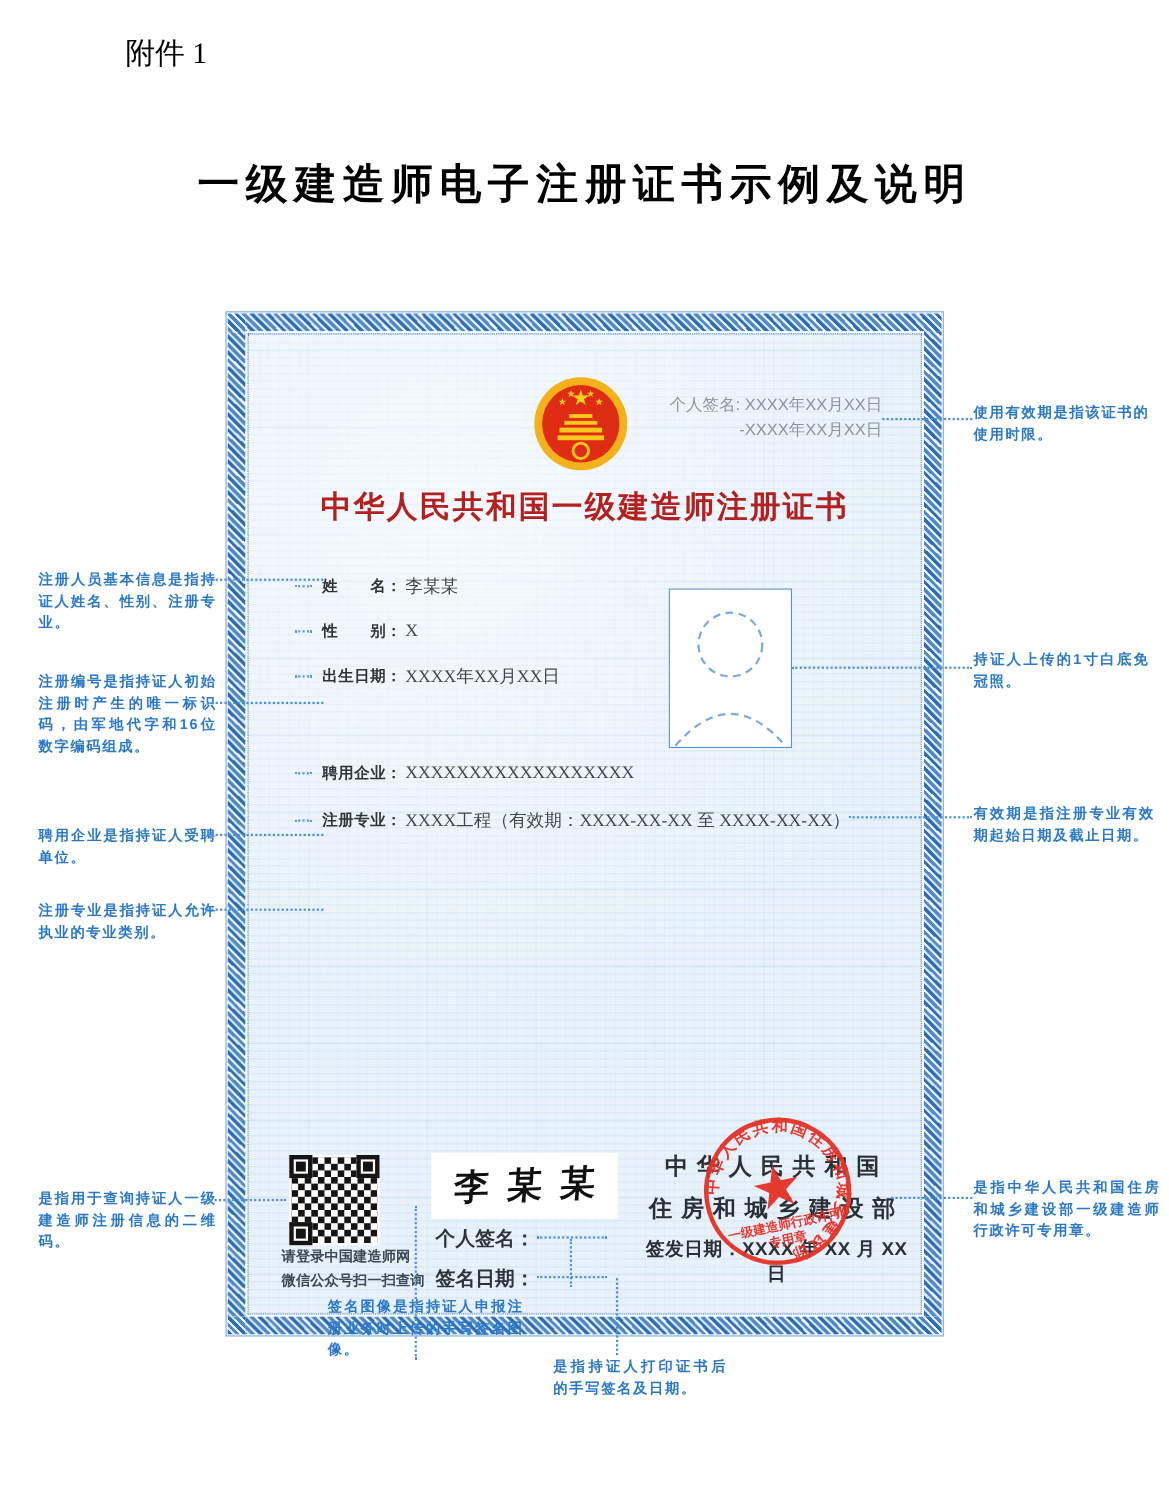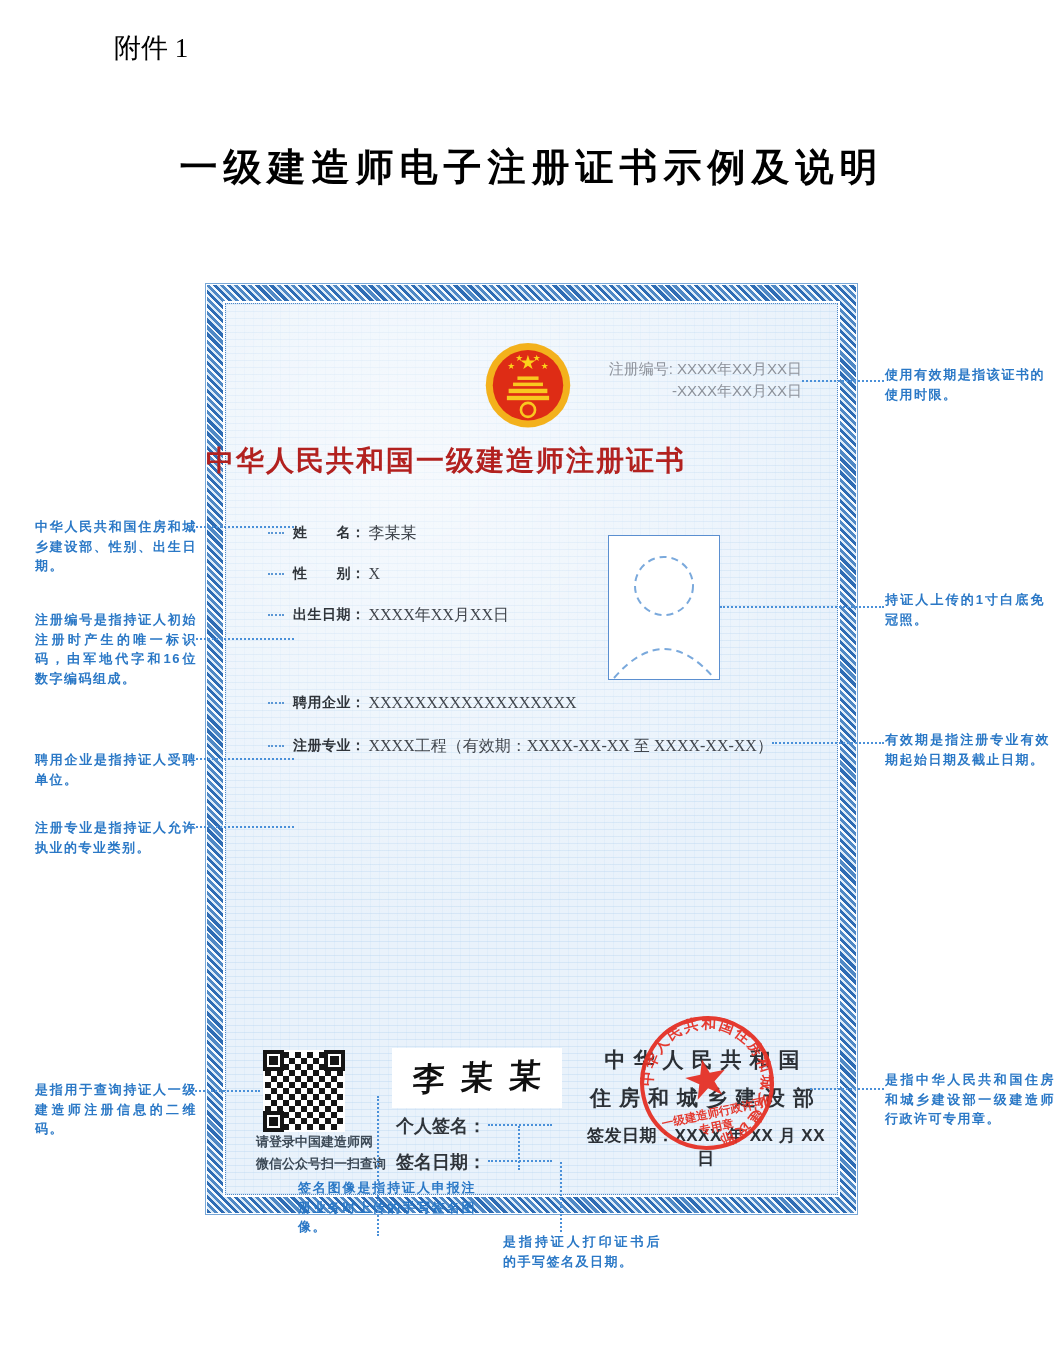--- a/index.html
+++ b/index.html
@@ -22,21 +22,21 @@
   .cert-inner { position:absolute; inset:19px; border:1px dotted #4d86c6;
           background-color:#e9f2fb;
           background-image:
             radial-gradient(circle at 30% 18%, rgba(255,255,255,.6), rgba(255,255,255,0) 55%),
             repeating-linear-gradient(0deg, rgba(171,206,238,.32) 0 1px, rgba(255,255,255,0) 1px 7px),
             repeating-linear-gradient(90deg, rgba(171,206,238,.14) 0 1px, rgba(255,255,255,0) 1px 9px); }
 
   .emblem { position:absolute; left:278px; top:56px; width:88px; height:94px; }
   .validity { position:absolute; right:55px; top:74px; text-align:right;
               font-size:15px; color:#8d929b; line-height:22px; }
-  .cert-title { position:absolute; left:0; top:158px; width:100%; text-align:left;
+  .cert-title { position:absolute; left:0; top:158px; width:100%; text-align:center;
                 font-weight:700; font-size:28px; letter-spacing:2px; color:#b2211f; }
 
   .field-row { position:absolute; left:62px; height:26px; display:flex; align-items:center; }
   .f0{top:236px} .f1{top:277px} .f2{top:318px} .f3{top:361px} .f4{top:406px} .f5{top:449px}
   .leader { width:16px; border-top:2px dotted #5b97d5; margin-right:9px; }
   .f-label { font-weight:700; font-size:14px; color:#2f343a; letter-spacing:.5px; white-space:pre; }
   .f-value { font-family:"Liberation Serif", serif; font-size:16px; color:#41464d;
              margin-left:3px; white-space:pre; }
 
   .photo { position:absolute; left:402px; top:251px; width:110px; height:143px;
@@ -119,21 +119,21 @@
       <text x="60" y="22" font-size="10" text-anchor="middle" fill="#fcd21a">★</text>
       <text x="69" y="31" font-size="10" text-anchor="middle" fill="#fcd21a">★</text>
       <rect x="38" y="40" width="24" height="4" fill="#f9c81f"></rect>
       <rect x="33" y="47" width="34" height="4" fill="#f9c81f"></rect>
       <rect x="28" y="54" width="44" height="5" fill="#f9c81f"></rect>
       <rect x="26" y="62" width="48" height="5" fill="#f9c81f"></rect>
       <circle cx="50" cy="78" r="8" fill="none" stroke="#f9c81f" stroke-width="3"></circle>
     </svg>
 
     <div class="validity">
-      <div>注册编号: XXXX年XX月XX日</div>
+      <div>个人签名: XXXX年XX月XX日</div>
       <div>-XXXX年XX月XX日</div>
     </div>
 
     <div class="cert-title">中华人民共和国一级建造师注册证书</div>
 
     <div class="field-row f0">
       <span class="leader"></span>
       <span class="f-label">姓　　名：</span>
       <span class="f-value">李某某</span>
     </div>
@@ -197,21 +197,21 @@
       </defs>
       <text font-size="14.5" fill="#e53126" font-weight="700" letter-spacing="2">
         <textPath href="#sealArc" startOffset="8">中华人民共和国住房和城乡建设部</textPath>
       </text>
       <text x="70" y="84" font-size="52" text-anchor="middle" fill="#e53126">★</text>
       <text x="70" y="104" font-size="11.5" text-anchor="middle" fill="#e53126" font-weight="700">一级建造师行政许可</text>
       <text x="70" y="118" font-size="11.5" text-anchor="middle" fill="#e53126" font-weight="700">专用章</text>
     </svg>
   </div>
 
-  <div class="note nL1">中华人民共和国住房和城乡建设部、性别、出生日期。</div>
+  <div class="note nL1">注册人员基本信息是指持证人姓名、性别、注册专业。</div>
   <div class="note nL2">注册编号是指持证人初始注册时产生的唯一标识码，由军地代字和16位数字编码组成。</div>
   <div class="note nL3">聘用企业是指持证人受聘单位。</div>
   <div class="note nL4">注册专业是指持证人允许执业的专业类别。</div>
   <div class="note nL5">是指用于查询持证人一级建造师注册信息的二维码。</div>
   <div class="note nR1">使用有效期是指该证书的使用时限。</div>
   <div class="note nR2">持证人上传的1寸白底免冠照。</div>
   <div class="note nR3">有效期是指注册专业有效期起始日期及截止日期。</div>
   <div class="note nR4">是指中华人民共和国住房和城乡建设部一级建造师行政许可专用章。</div>
   <div class="note nB1">签名图像是指持证人申报注册业务时上传的手写签名图像。</div>
   <div class="note nB2">是指持证人打印证书后的手写签名及日期。</div>

